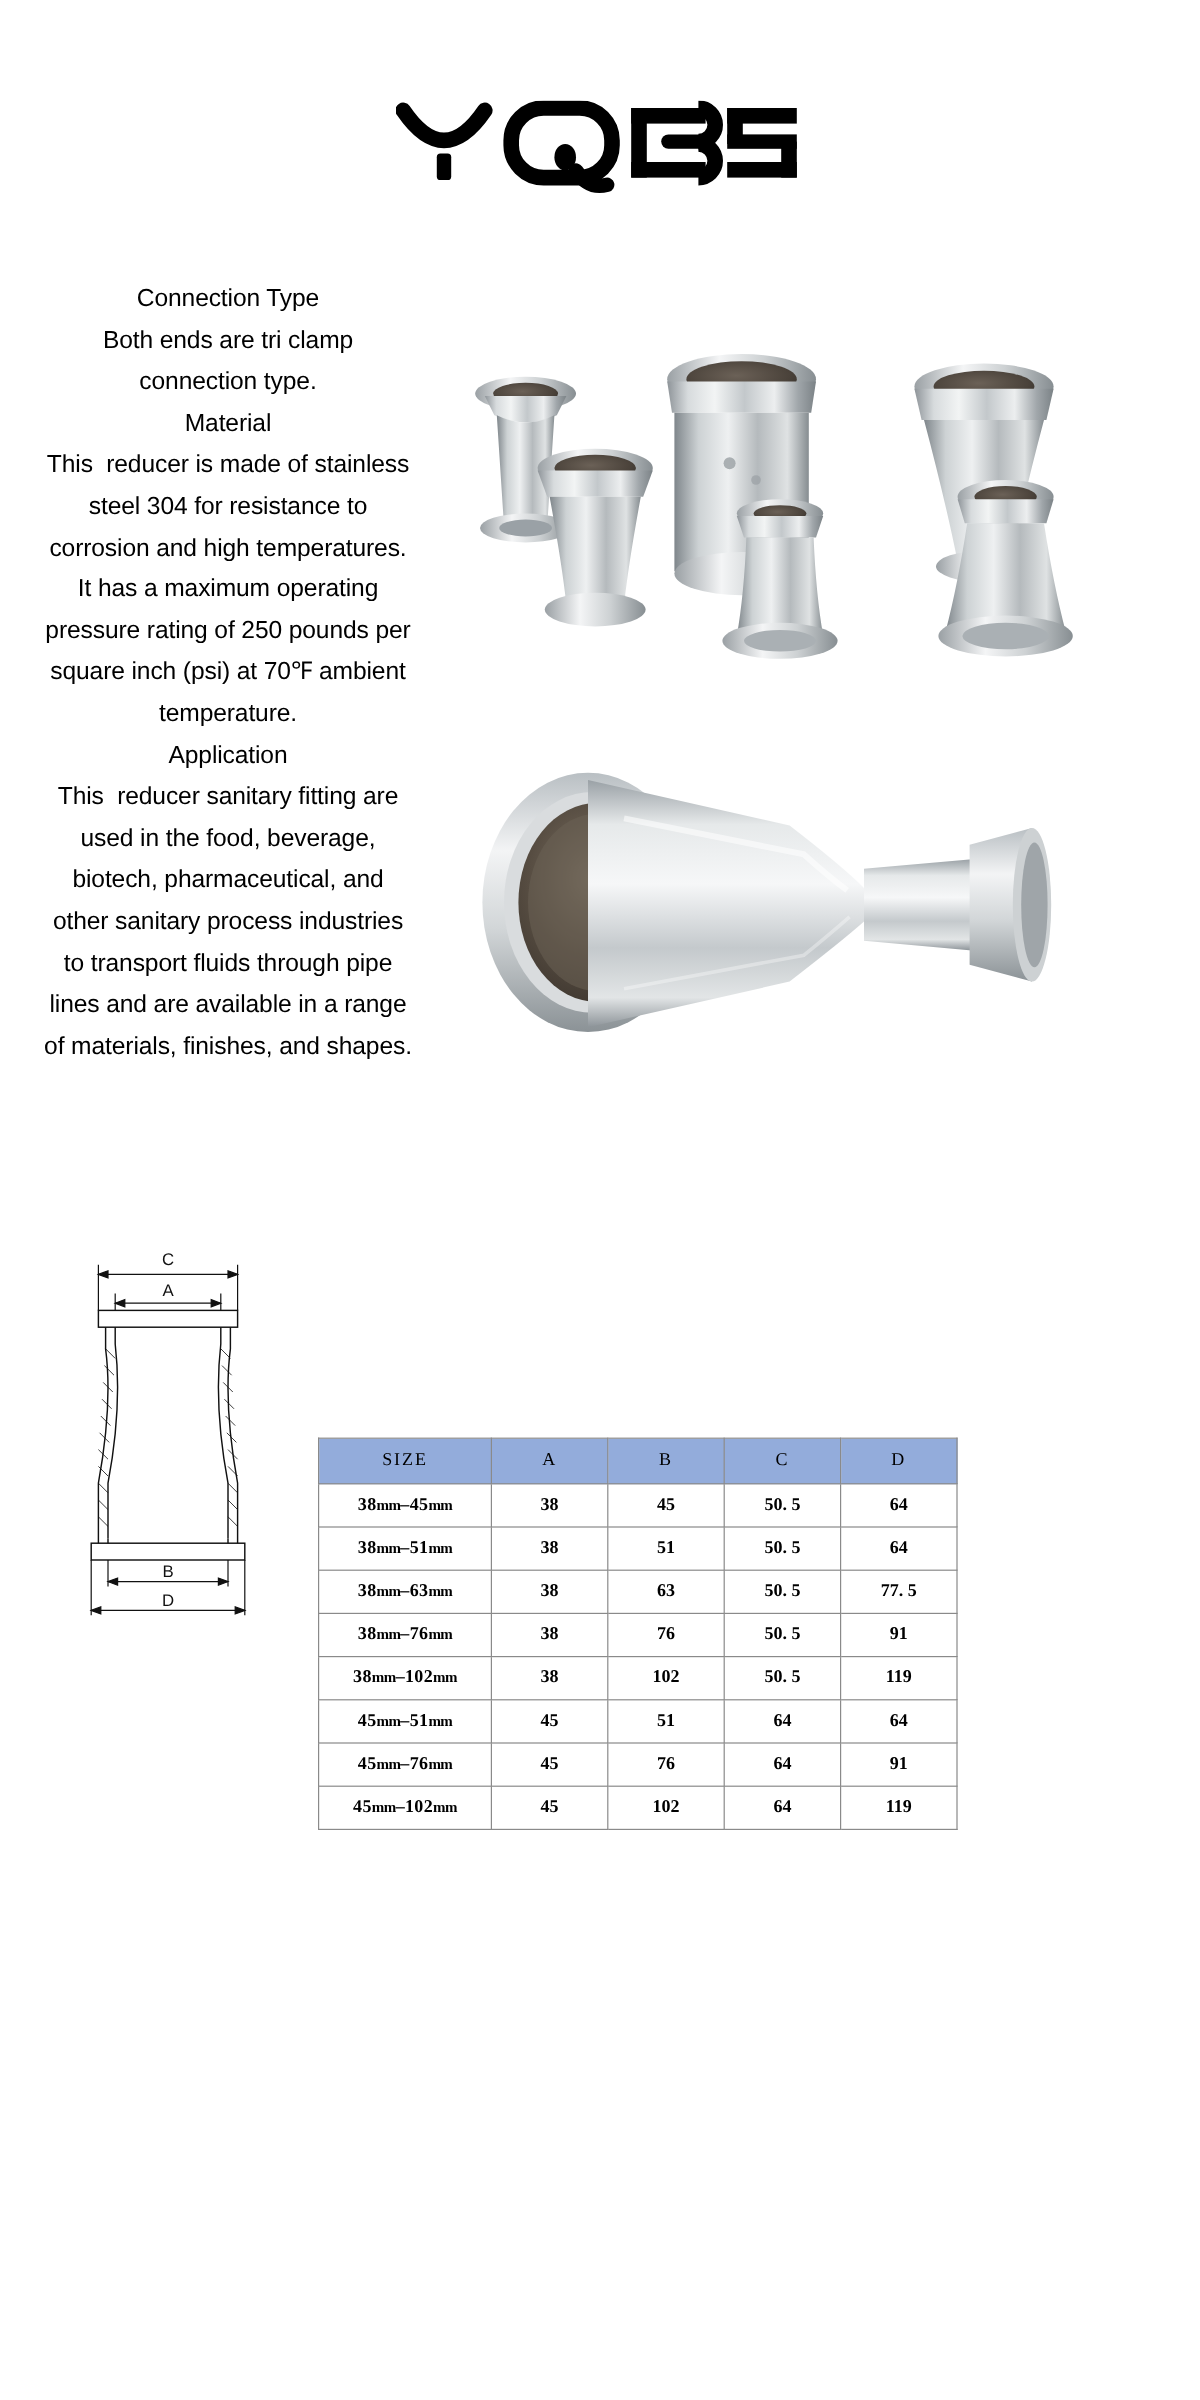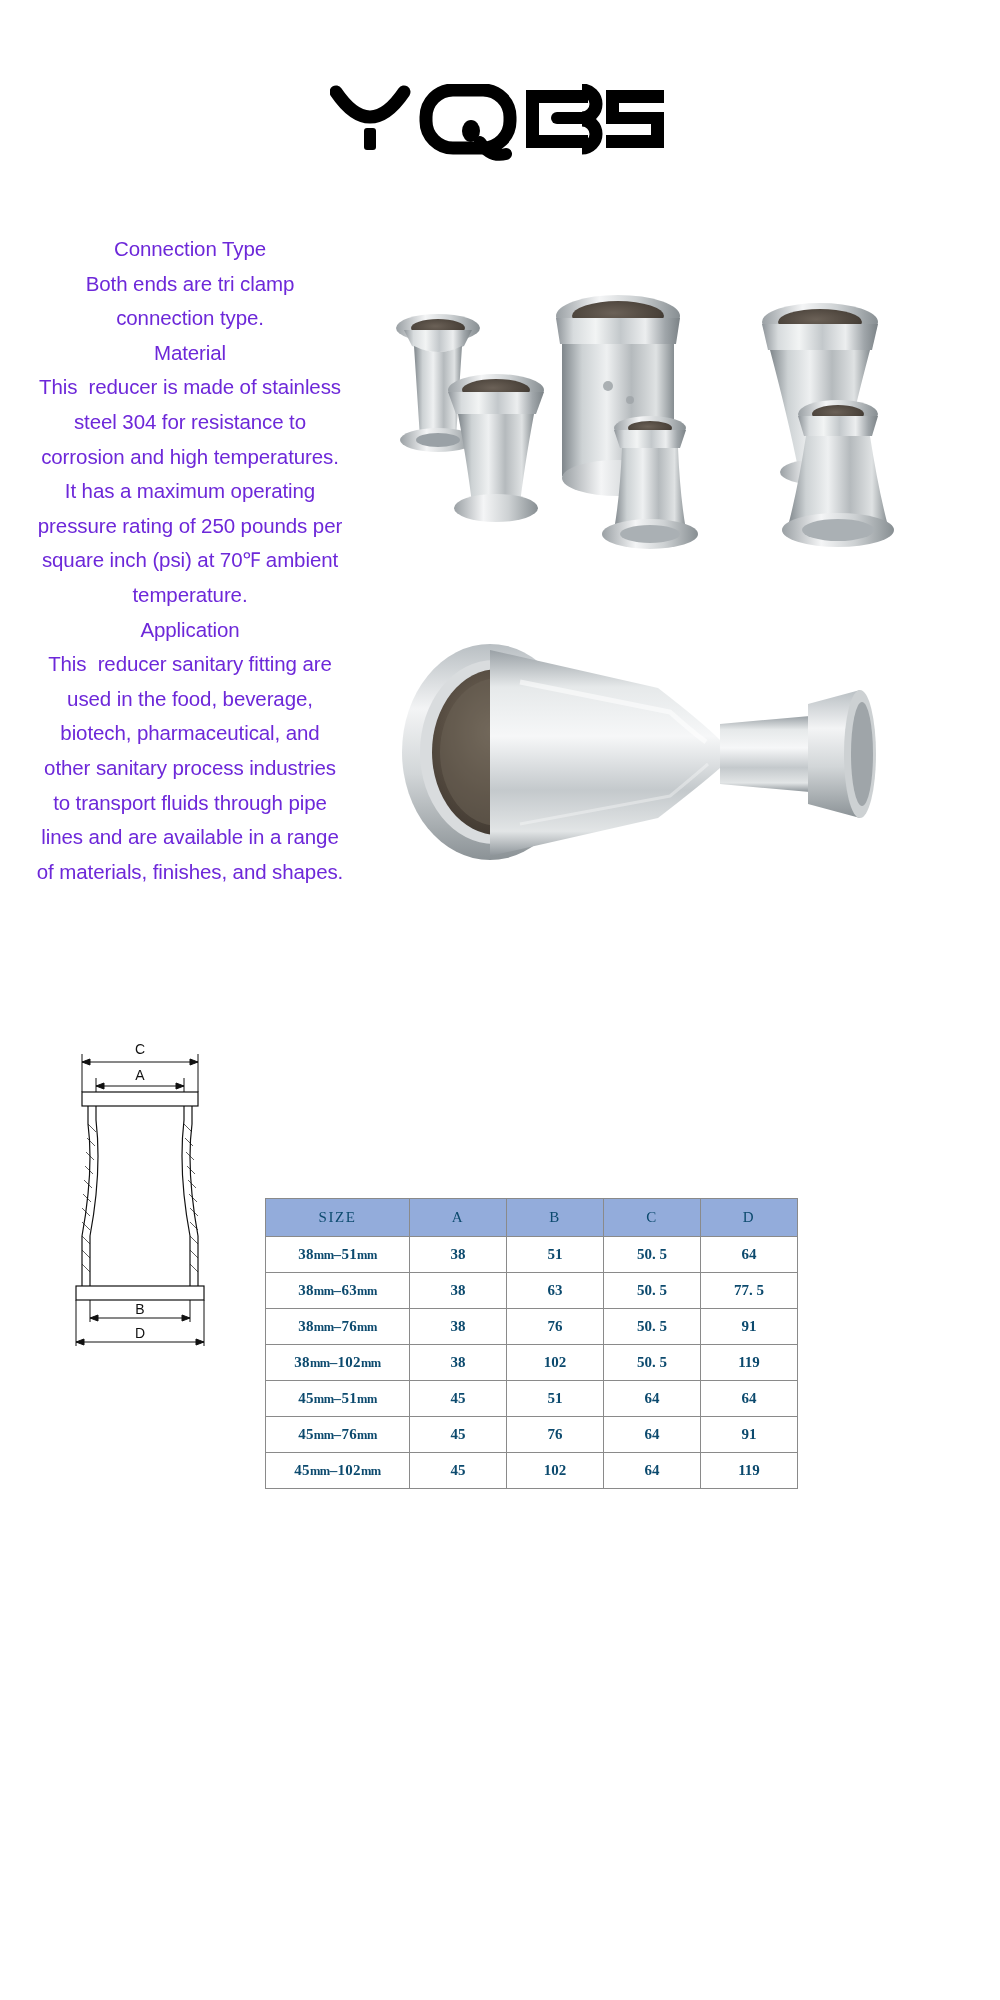--- a/index.html
+++ b/index.html
@@ -17,41 +17,41 @@
   .logo-wrap{position:absolute;left:0;top:78px;width:1000px;height:92px;
              display:flex;align-items:center;justify-content:center;}
   .logo-svg{display:block;}
 
   
   .desc{
     position:absolute;left:10px;top:232px;width:360px;
     text-align:center;
     font-size:20.5px;
     line-height:34.6px;
-    color:#6d28d9;
+    color:#000000;
     letter-spacing:-0.1px;
     white-space:pre-wrap;
   }
 
   
   .photo{position:absolute;overflow:hidden;}
   #photo-group{left:368px;top:268px;width:620px;height:330px;}
   #photo-single{left:390px;top:612px;width:580px;height:280px;}
   .photo svg{display:block;}
 
   
   #drawing{position:absolute;left:20px;top:1020px;width:240px;height:360px;}
 
   
   #spec-table{
     position:absolute;left:265px;top:1198px;
     border-collapse:collapse;
     font-family:"Liberation Serif", serif;
     font-size:15px;
-    color:#0c4a6e;
+    color:#000000;
   }
   #spec-table td,#spec-table th{
     border:1px solid #8a8a8a;
     text-align:center;
     vertical-align:middle;
     font-weight:bold;
     padding:0;
   }
   #spec-table thead th{
     background:#93ACDB;
@@ -337,20 +337,27 @@
       <tr>
         <th class="col-size">SIZE</th>
         <th class="col-v">A</th>
         <th class="col-v">B</th>
         <th class="col-v">C</th>
         <th class="col-v">D</th>
       </tr>
     </thead>
     <tbody>
         <tr>
+          <td class="col-size"><span class="sz">38<span class="mm">mm</span>–45<span class="mm">mm</span></span></td>
+          <td class="col-v">38</td>
+          <td class="col-v">45</td>
+          <td class="col-v">50. 5</td>
+          <td class="col-v">64</td>
+        </tr>
+        <tr>
           <td class="col-size"><span class="sz">38<span class="mm">mm</span>–51<span class="mm">mm</span></span></td>
           <td class="col-v">38</td>
           <td class="col-v">51</td>
           <td class="col-v">50. 5</td>
           <td class="col-v">64</td>
         </tr>
         <tr>
           <td class="col-size"><span class="sz">38<span class="mm">mm</span>–63<span class="mm">mm</span></span></td>
           <td class="col-v">38</td>
           <td class="col-v">63</td>

